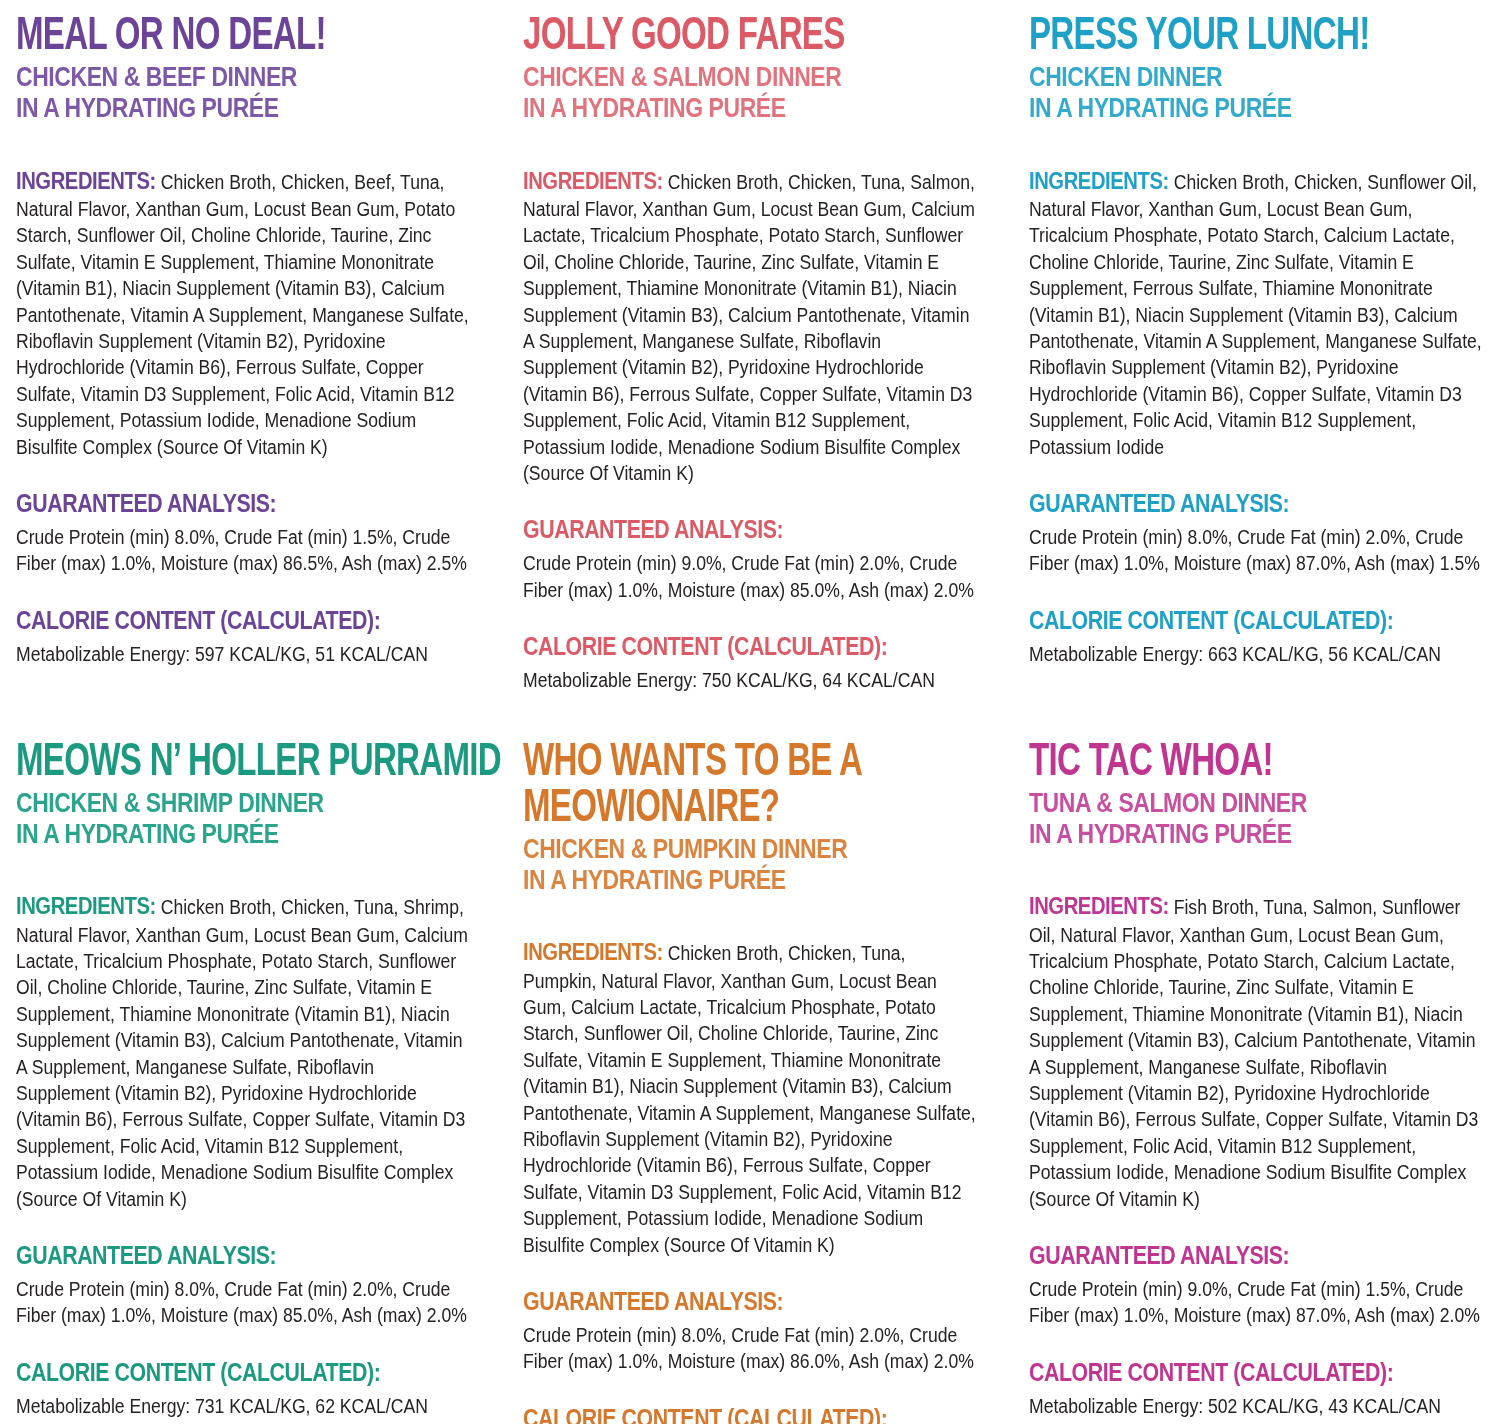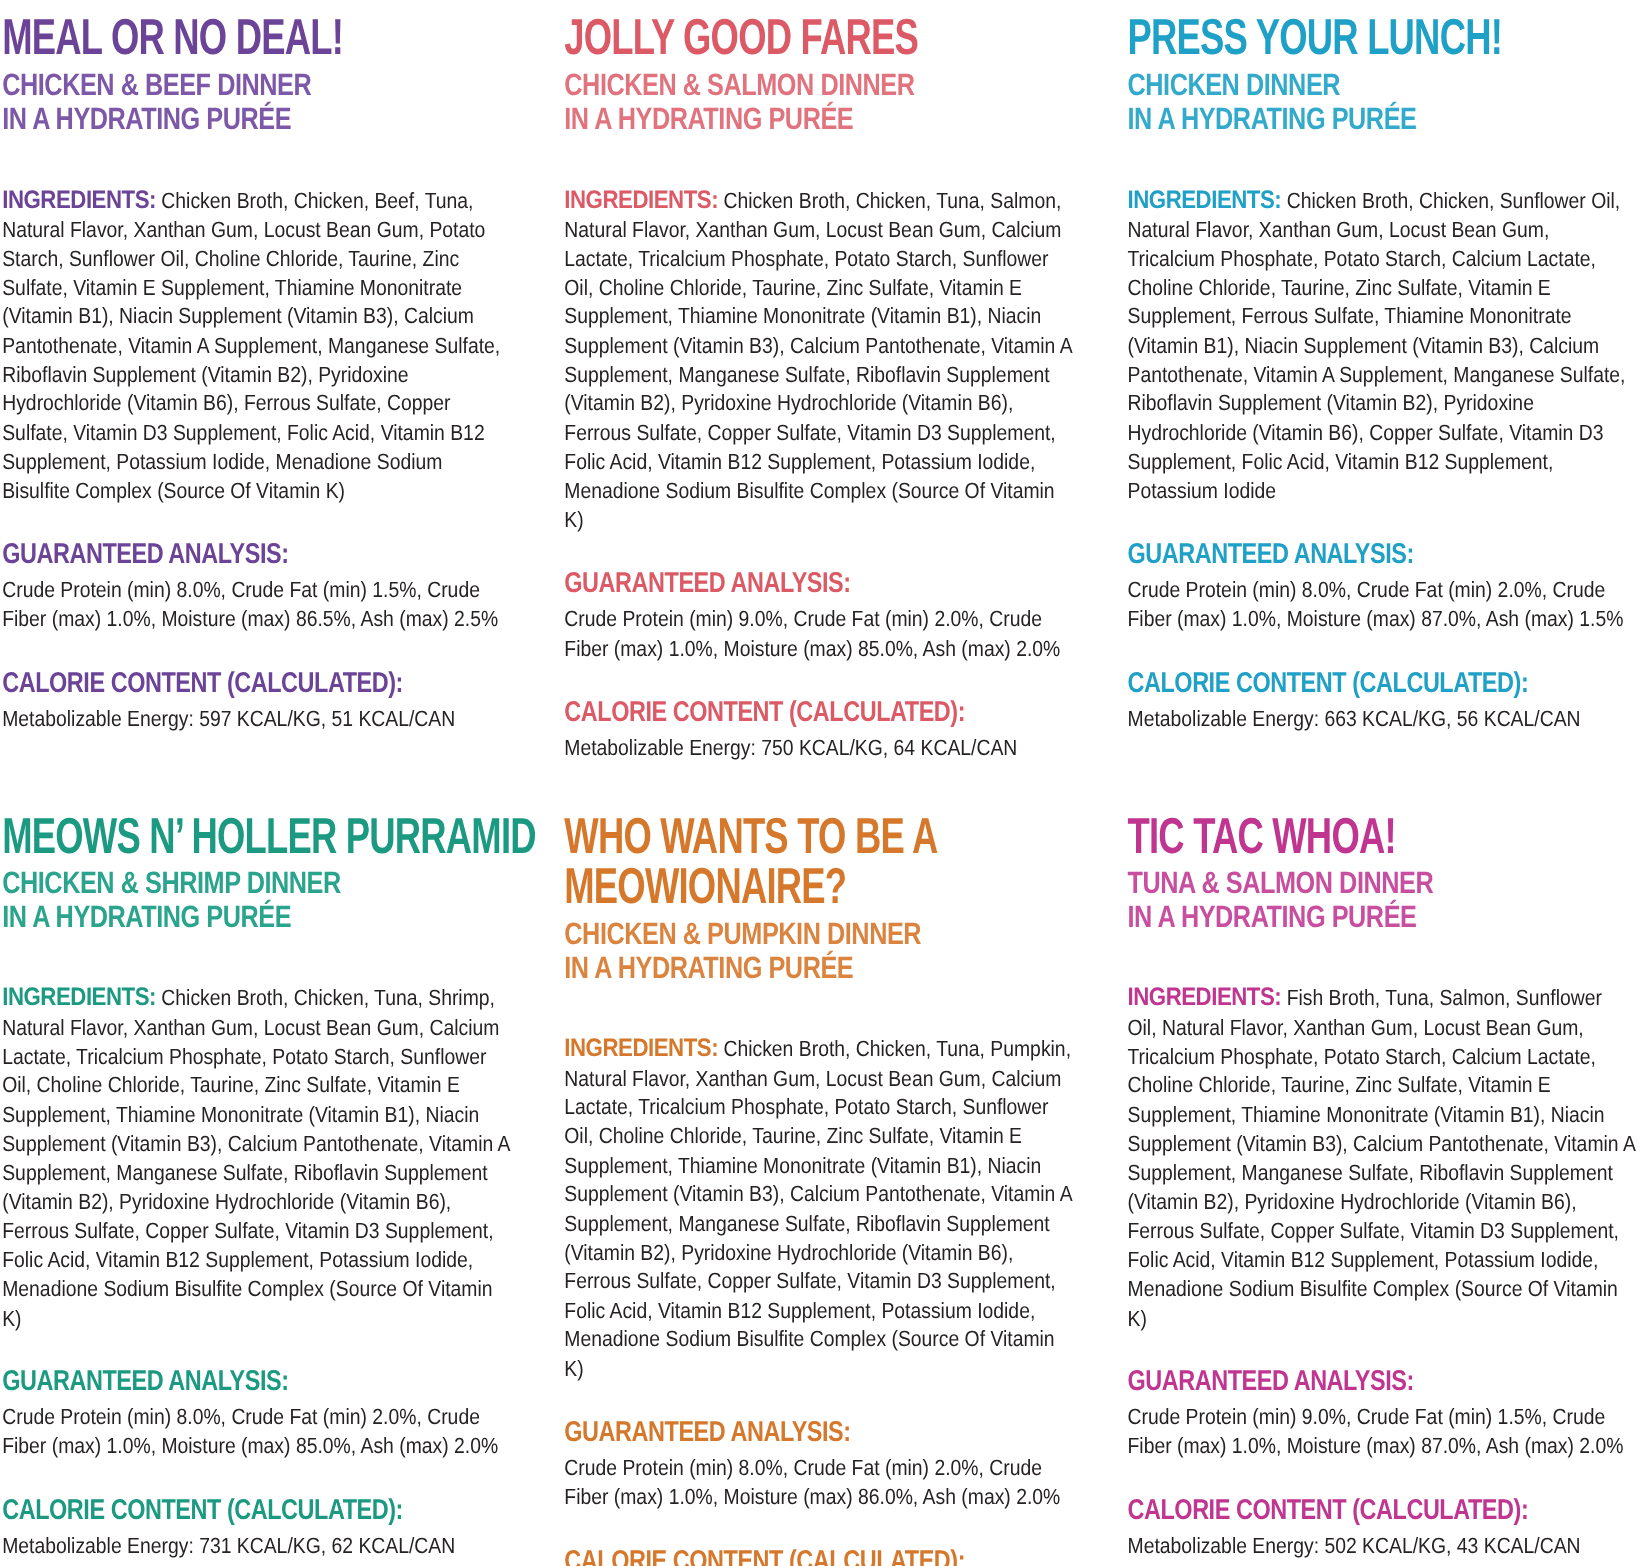--- a/index.html
+++ b/index.html
@@ -6,21 +6,21 @@
   html, body { margin: 0; padding: 0; }
   body {
     width: 1500px; height: 1424px;
     background: #ffffff;
     font-family: "Liberation Sans", sans-serif;
     color: #262223;
     overflow: hidden;
   }
   .sheet {
     width: 1500px; height: 1424px;
-    padding: 10px 14px 0 2px;
+    padding: 10px 14px 0 16px;
     display: grid;
     grid-template-columns: repeat(3, 1fr);
     column-gap: 50px;
     row-gap: 42px;
     align-content: start;
     overflow: hidden;
   }
   .panel { min-width: 0; }
   .title {
     font-weight: bold;

